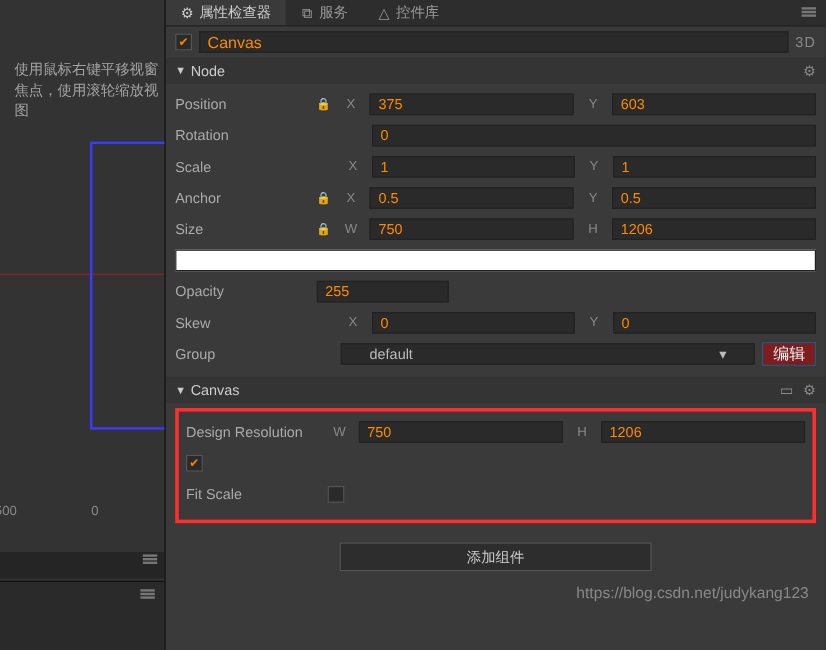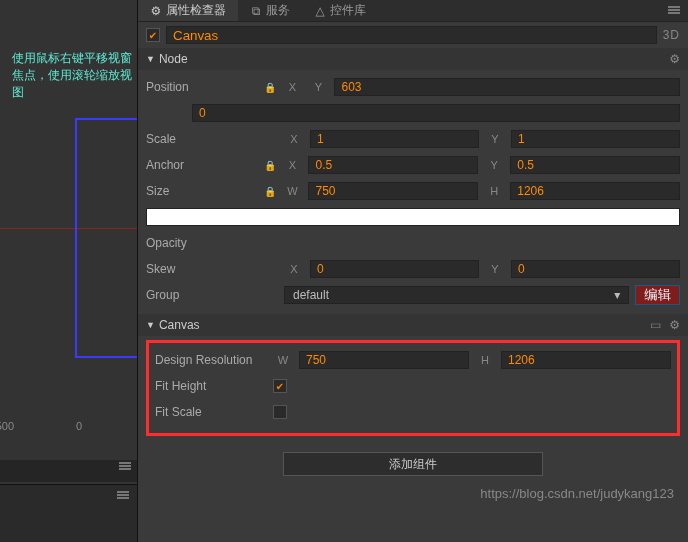--- a/index.html
+++ b/index.html
@@ -2,21 +2,21 @@
 <html><head>
 <meta charset="utf-8">
 <style>
   * { box-sizing: border-box; margin: 0; padding: 0; font-family: "Microsoft YaHei", Arial, sans-serif; }
   body { background: #2a2a2a; color: #aaa; font-size: 12px; width: 688px; height: 542px; overflow: hidden; position: relative; }
   .root { display: flex; width: 100%; height: 100%; }
 
   
   .viewport-pane { width: 290px; background: #333; position: relative; overflow: hidden; border-right: 1px solid #111; }
   .stage-wrap { position: absolute; inset: 0; }
-  .hint { position: absolute; top: 50px; left: 12px; right: 0; color: #5eead4; font-size: 12px; }
+  .hint { position: absolute; top: 50px; left: 12px; right: 0; color: #a3a3a3; font-size: 12px; }
   .axis-x { position: absolute; left: 0; top: 228px; right: 0; height: 1px; background: #8e2222; }
   .node-rect { position: absolute; left: 75px; top: 118px; width: 154px; height: 240px; border: 2px solid #3a3aff; background: transparent; }
   .ruler { position: absolute; left: 0; right: 0; top: 420px; height: 18px; color: #888; font-size: 11px; }
   .tick { position: absolute; top: 0; }
   .panel-footer { position: absolute; left: 0; right: 0; bottom: 60px; height: 22px; background: #252525; text-align: right; padding-right: 6px; }
   .panel-footer2 { position: absolute; left: 0; right: 0; bottom: 0; height: 58px; background: #2a2a2a; border-top: 1px solid #111; }
   .menu-icon { display: inline-block; width: 12px; line-height: 12px; color: #888; letter-spacing: 0; }
   .menu-icon span { display: block; height: 2px; background: #777; margin: 1px 0; }
 
   
@@ -40,21 +40,21 @@
   .section-hdr .grow { flex: 1; }
   .gear { color: #888; cursor: pointer; }
 
   .rows { padding: 4px 8px 6px 8px; }
   .row { display: flex; align-items: center; height: 26px; gap: 6px; }
   .lbl { width: 112px; color: #aaa; }
   .mini { width: 20px; color: #888; font-size: 11px; text-align: center; }
   .inp { flex: 1; height: 18px; background: #2a2a2a; border: 1px solid #222; color: #ff8a00; padding: 0 6px; font-size: 12px; }
   .lock { color: #888; font-size: 10px; }
   .swatch { flex: 1; height: 18px; background: #fff; border: 1px solid #222; cursor: pointer; }
-  .select { flex: 1; height: 18px; background: #2a2a2a; border: 1px solid #222; color: #bbb; padding: 0 8px; display: flex; align-items: center; justify-content: space-between; cursor: pointer; }
+  .select { flex: 1; height: 18px; background: #2a2a2a; border: 1px solid #222; color: #bbb; padding: 0 23px; display: flex; align-items: center; justify-content: space-between; cursor: pointer; }
   .btn { height: 20px; background: #2a2a2a; border: 1px solid #222; color: #ccc; padding: 0 8px; cursor: pointer; }
   .btn.blue { background: #7f1d1d; border-color: #155a88; color: #eaf3fa; }
 
   .hlbox { border: 3px solid #ff2d2d; padding: 4px 6px 8px 6px; }
   .bigbtn { width: 260px; height: 24px; background: #2d2d2d; border: 1px solid #555; color: #ccc; display: flex; align-items: center; justify-content: center; cursor: pointer; }
   .watermark { color: #888; font-size: 13px; text-align: right; padding: 8px 14px 0 4px; }
 </style>
 </head>
 <body>
 
@@ -114,25 +114,27 @@
       <span class="grow"></span>
       <span class="gear">⚙</span>
     </div>
 
     <div class="rows">
 
       <div class="row">
         <span class="lbl">Position</span>
         <span class="lock">🔒</span>
         <span class="mini">X</span>
+        <input class="inp" value="375" style="">
         <span class="mini">Y</span>
         <input class="inp" value="603" style="">
       </div>
 
       <div class="row">
+        <span class="lbl">Rotation</span>
         <span class="mini" style="width:40px"></span>
         <input class="inp" value="0" style="">
       </div>
 
       <div class="row">
         <span class="lbl">Scale</span>
         <span class="mini" style="width:14px"></span>
         <span class="mini">X</span>
         <input class="inp" value="1" style="">
         <span class="mini">Y</span>
@@ -156,20 +158,21 @@
         <span class="mini">H</span>
         <input class="inp" value="1206" style="">
       </div>
 
       <div class="row">
         <div class="swatch" title="#ffffff"></div>
       </div>
 
       <div class="row">
         <span class="lbl">Opacity</span>
+        <input class="inp" style="max-width: 110px;" value="255">
       </div>
 
       <div class="row">
         <span class="lbl">Skew</span>
         <span class="mini" style="width:14px"></span>
         <span class="mini">X</span>
         <input class="inp" value="0" style="">
         <span class="mini">Y</span>
         <input class="inp" value="0" style="">
       </div>
@@ -196,21 +199,20 @@
     <div class="rows">
       <div class="hlbox">
         <div class="row">
           <span class="lbl">Design Resolution</span>
           <span class="mini">W</span>
           <input class="inp" value="750" style="">
           <span class="mini">H</span>
           <input class="inp" value="1206" style="">
         </div>
         <div class="row">
-          <span class="lbl">Fit Height</span>
           <span class="chk checked"></span>
         </div>
         <div class="row">
           <span class="lbl">Fit Scale</span>
           <span class="chk"></span>
         </div>
       </div>
     </div>
 
     <div style="display:flex;justify-content:center;padding:10px 0 2px 0;">

